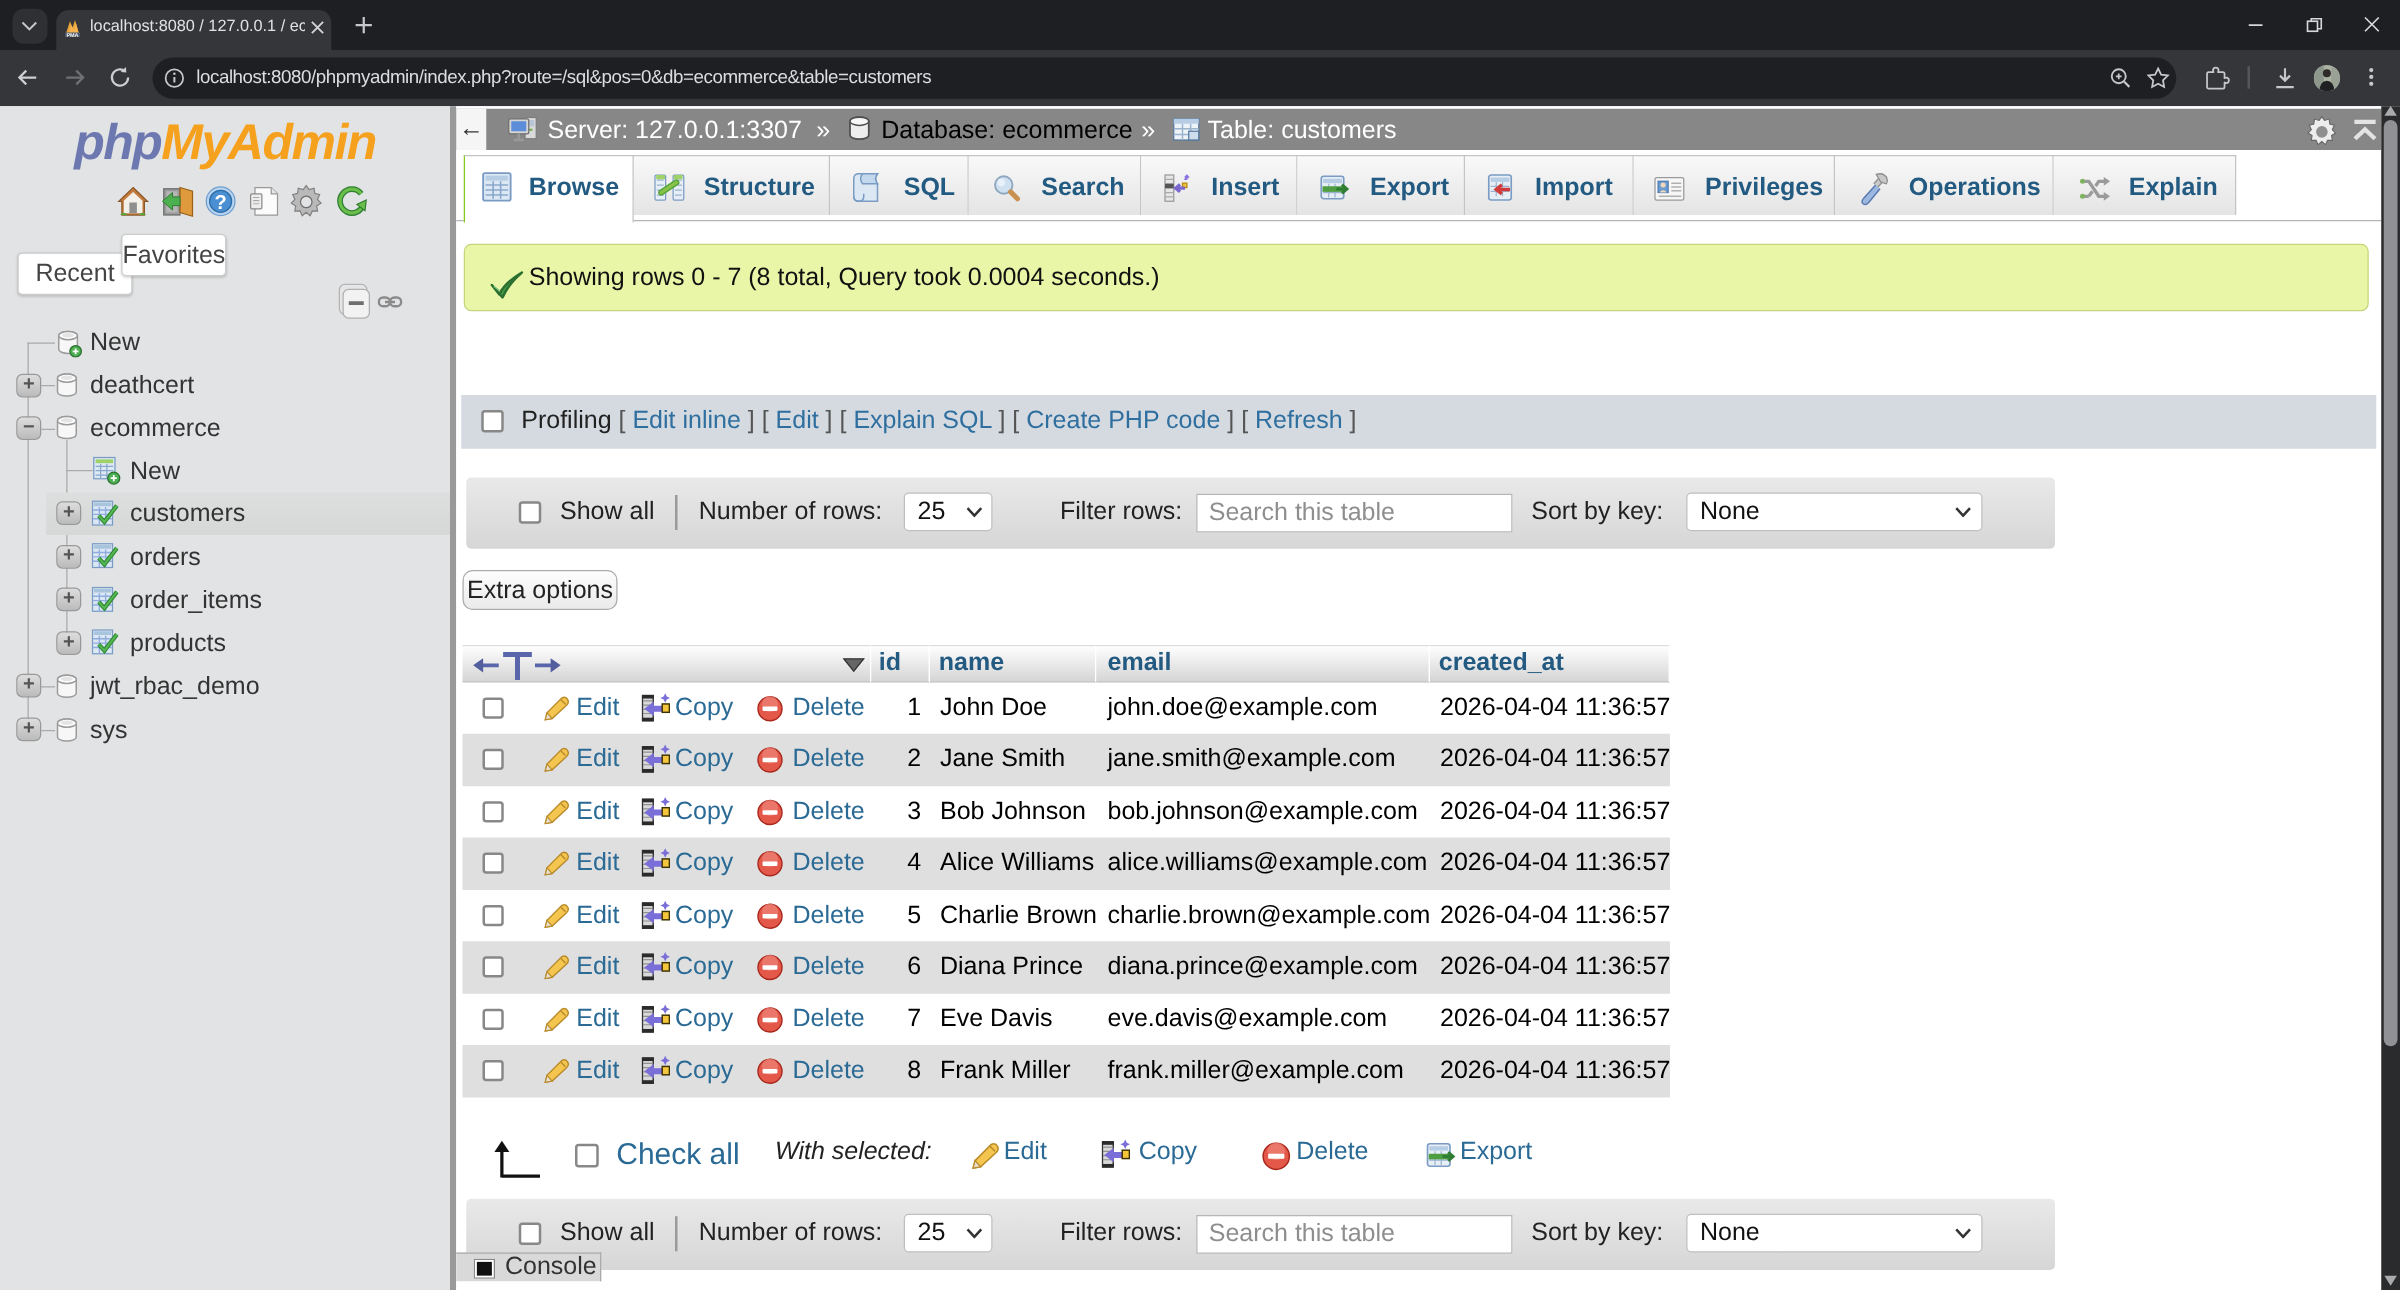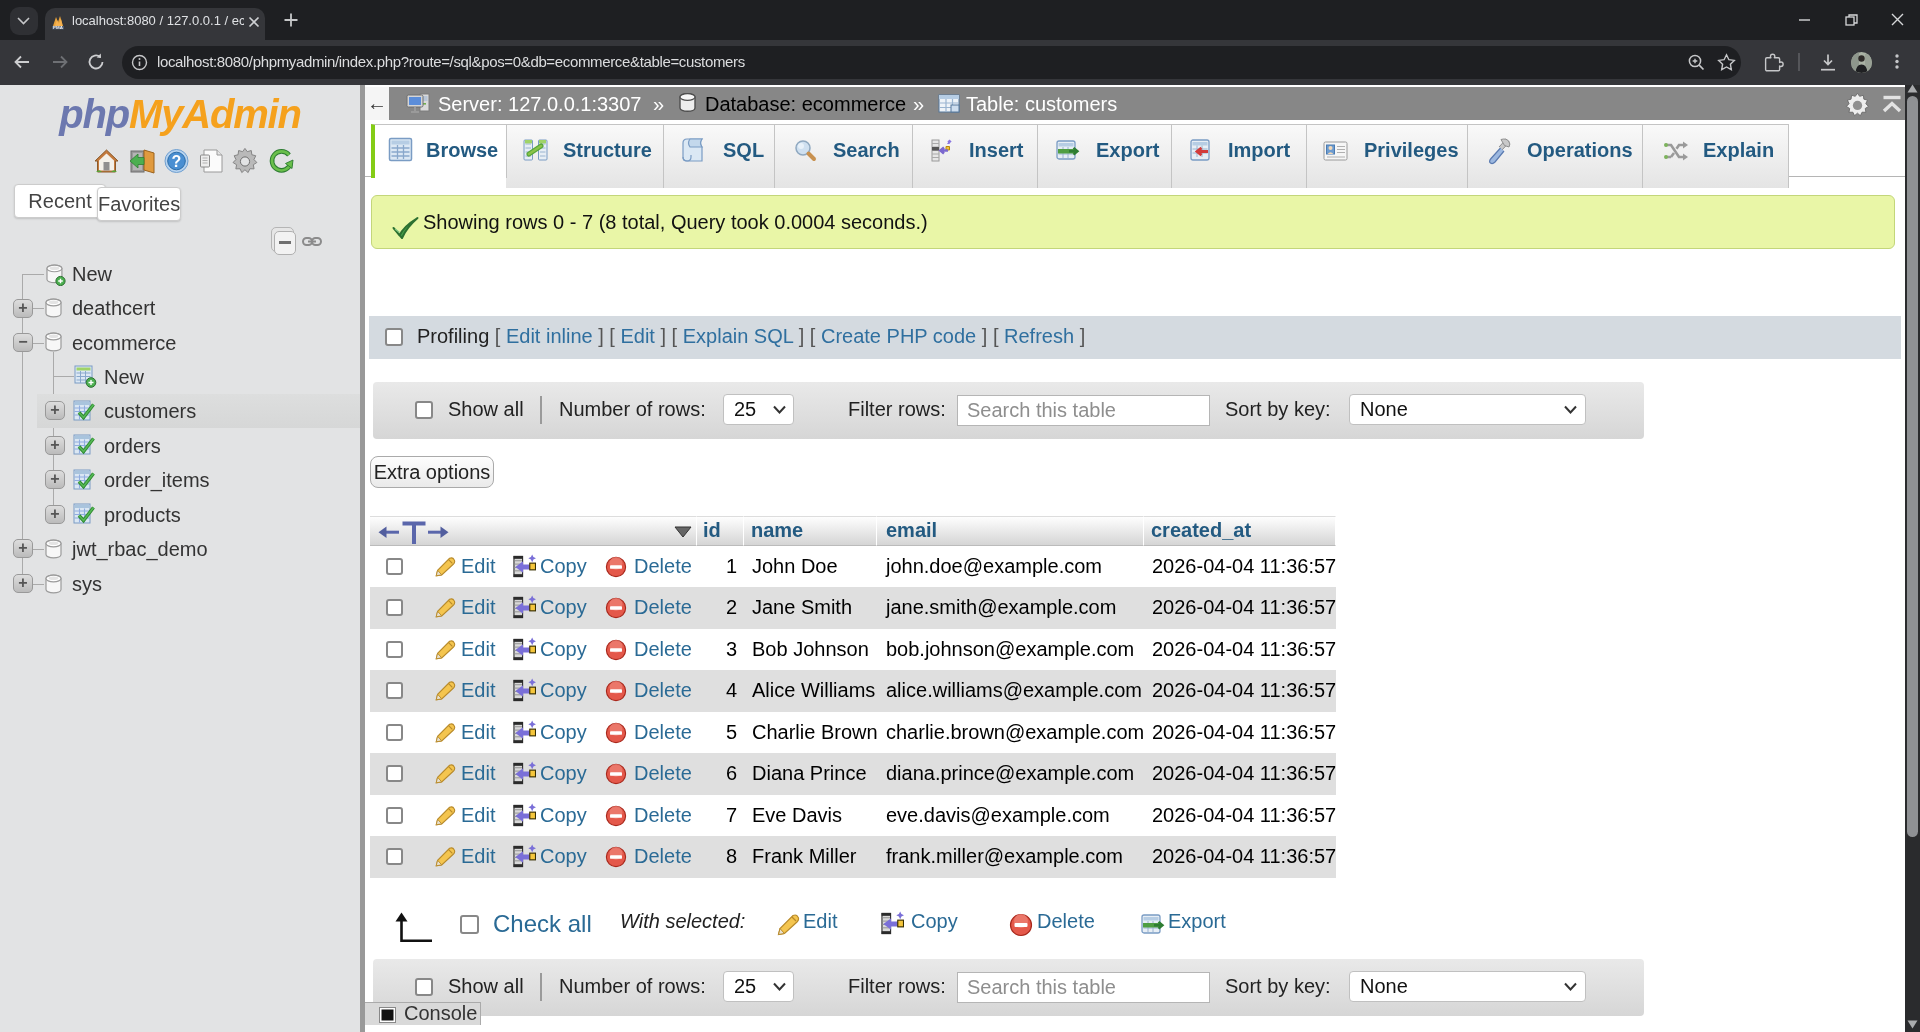--- a/index.html
+++ b/index.html
@@ -24,21 +24,21 @@
 .treetext { position:absolute; font-size:20px; color:#333; white-space:nowrap; }
 .expander { position:absolute; width:20px; height:19px; border:1px solid #999; border-radius:5px; background:linear-gradient(#ddd,#bbb); color:#555; text-align:center; line-height:16px; font-size:16px; font-weight:bold; }
 .tline { position:absolute; background:#aaa; }
 
 
 #main { position:absolute; left:365px; top:85px; width:1540px; height:947px; background:#fff; }
 
 #crumb { position:absolute; left:365px; top:87px; width:1540px; height:33px; background:#878787; color:#fff; font-size:20px; }
 #backbox { position:absolute; left:365px; top:87px; width:24px; height:33px; background:#f5f5f5; color:#333; text-align:center; line-height:33px; font-size:20px; }
 
-.tabrow { position:absolute; top:124px; height:64px; border:1px solid #c4c4c4; border-left:none; border-bottom:none; background:linear-gradient(#f9f9f9,#e4e4e4); color:#235a81; font-size:20px; font-weight:bold; }
+.tabrow { position:absolute; top:124px; height:48px; border:1px solid #c4c4c4; border-left:none; border-bottom:none; background:linear-gradient(#f9f9f9,#e4e4e4); color:#235a81; font-size:20px; font-weight:bold; }
 #tabline { position:absolute; left:365px; top:176px; width:1540px; height:1px; background:#b5b5b5; }
 
 #msg { position:absolute; left:371px; top:195px; width:1524px; height:54px; background:#e9f6a7; border:1px solid #c3d67a; border-radius:6px; font-size:20px; color:#111; }
 #sqlbox { position:absolute; left:369px; top:249px; width:1532px; height:64px; background:#e4e5e2; font-family:"Liberation Mono",monospace; font-size:17px; }
 #profiling { position:absolute; left:369px; top:316px; width:1532px; height:43px; background:#d4dae0; font-size:20px; color:#222; }
 .blue { color:#2f6f9f; }
 
 .optbar { position:absolute; left:373px; width:1271px; height:57px; background:linear-gradient(#e9e9e9,#d6d6d6); border-radius:4px; font-size:20px; color:#222; }
 .sel { position:absolute; background:#fff; border:1px solid #c0c0c0; border-radius:4px; font-size:20px; color:#111; }
 .cb { position:absolute; width:18px; height:18px; border:2px solid #888; border-radius:3px; background:#fff; }
@@ -218,21 +218,21 @@
 <svg class="abs" style="left:231px;top:147px" width="28" height="28" viewBox="0 0 28 28">
   <path d="M14 3 L16.5 6.5 L20.8 5.3 L21.4 9.8 L25.6 10.9 L23.7 15 L26.8 18.2 L23 20.6 L23.8 25 L19.3 24.9 L17.4 29 L14 26 L10.6 29 L8.7 24.9 L4.2 25 L5 20.6 L1.2 18.2 L4.3 15 L2.4 10.9 L6.6 9.8 L7.2 5.3 L11.5 6.5 Z" fill="#b9b9b9" stroke="#7f7f7f" transform="scale(0.93) translate(1,-1.5)"></path>
   <circle cx="14" cy="14.5" r="4.6" fill="#e2e3e4" stroke="#6f6f6f"></circle>
 </svg>
 <svg class="abs" style="left:267px;top:148px" width="27" height="26" viewBox="0 0 27 26">
   <path d="M22 7 A9.5 9.5 0 1 0 23.8 15" fill="none" stroke="#2e7d32" stroke-width="4.6"></path>
   <path d="M22 7 A9.5 9.5 0 1 0 23.8 15" fill="none" stroke="#6abf4b" stroke-width="2.6"></path>
   <path d="M26 12 L18.5 15.5 L25 20.5 Z" fill="#6abf4b" stroke="#2e7d32" stroke-width="0.9"></path>
 </svg>
 
-<div class="navbtn" style="left:14px;top:184px;width:92px;height:34px;line-height:32px">Recent</div>
+<div class="navbtn" style="left:14px;top:202px;width:92px;height:34px;line-height:32px">Recent</div>
 <div class="navbtn" style="left:97px;top:187px;width:84px;height:34px;line-height:32px">Favorites</div>
 
 <div class="abs" style="left:271px;top:227px;width:23px;height:25px;background:#e6e6e6;border:1px solid #b5b5b5;border-radius:5px"></div>
 <div class="abs" style="left:274px;top:231px;width:22px;height:24px;background:#f2f2f2;border:1px solid #b0b0b0;border-radius:5px"></div>
 <div class="abs" style="left:279px;top:241px;width:12px;height:3px;background:#6f6f6f"></div>
 <svg class="abs" style="left:302px;top:234px" width="20" height="15" viewBox="0 0 20 15">
       <rect x="1" y="4" width="9" height="7" rx="3.5" fill="none" stroke="#8b8b8b" stroke-width="2"></rect>
       <rect x="10" y="4" width="9" height="7" rx="3.5" fill="none" stroke="#8b8b8b" stroke-width="2"></rect>
       <path d="M6 7.5 H14" stroke="#8b8b8b" stroke-width="2"></path>
     </svg>
@@ -427,21 +427,21 @@
 <div class="tabrow" style="left:1643px;width:146px">
   <svg class="abs" style="left:20px;top:15px" width="26" height="22" viewBox="0 0 26 22">
         <path d="M2 5 H8 L16 17 H22 M22 5 H16 L13.5 8.8 M8 17 H2 M11 13 L8 17" fill="none" stroke="#9a9a9a" stroke-width="2.6"></path>
         <path d="M20 1.5 L25 5 L20 8.5 Z" fill="#9a9a9a"></path>
         <path d="M20 13.5 L25 17 L20 20.5 Z" fill="#9a9a9a"></path>
         <circle cx="3" cy="5" r="2" fill="#7cb35c"></circle>
         <circle cx="3" cy="17" r="2" fill="#7cb35c"></circle>
       </svg>
   <span class="abs" style="left:60px;top:14px">Explain</span>
 </div>
-<div class="tabrow" style="left:371px;width:135.5px;background:#fff;height:54px;border-left:4px solid #84cc16">
+<div class="tabrow" style="left:371px;width:135.5px;background:#fff;height:54px;border-left:1px solid #84cc16">
   <svg class="abs" style="left:13px;top:12px" width="25" height="25" viewBox="0 0 25 25">
         <rect x="1.5" y="1.5" width="22" height="22" rx="1.5" fill="#dce8f4" stroke="#7a9cc4" stroke-width="1.5"></rect>
         <rect x="3.5" y="3.5" width="18" height="4" fill="#b6cde4"></rect>
         <path d="M3.5 11 H21.5 M3.5 15 H21.5 M3.5 19 H21.5 M9.5 8 V22 M15.5 8 V22" stroke="#89a8cc" stroke-width="1.3"></path>
       </svg>
   <span class="abs" style="left:51px;top:14px">Browse</span>
 </div>
 <div id="msg">
   <svg class="abs" style="left:20px;top:20px" width="27" height="23" viewBox="0 0 27 23">
         <path d="M1.5 12 L7.5 19.5 Q11.5 10.5 25.5 2 Q14.5 11.5 10 22 Z" fill="#45a14b" stroke="#2c7031" stroke-width="2" stroke-linejoin="round"></path>

